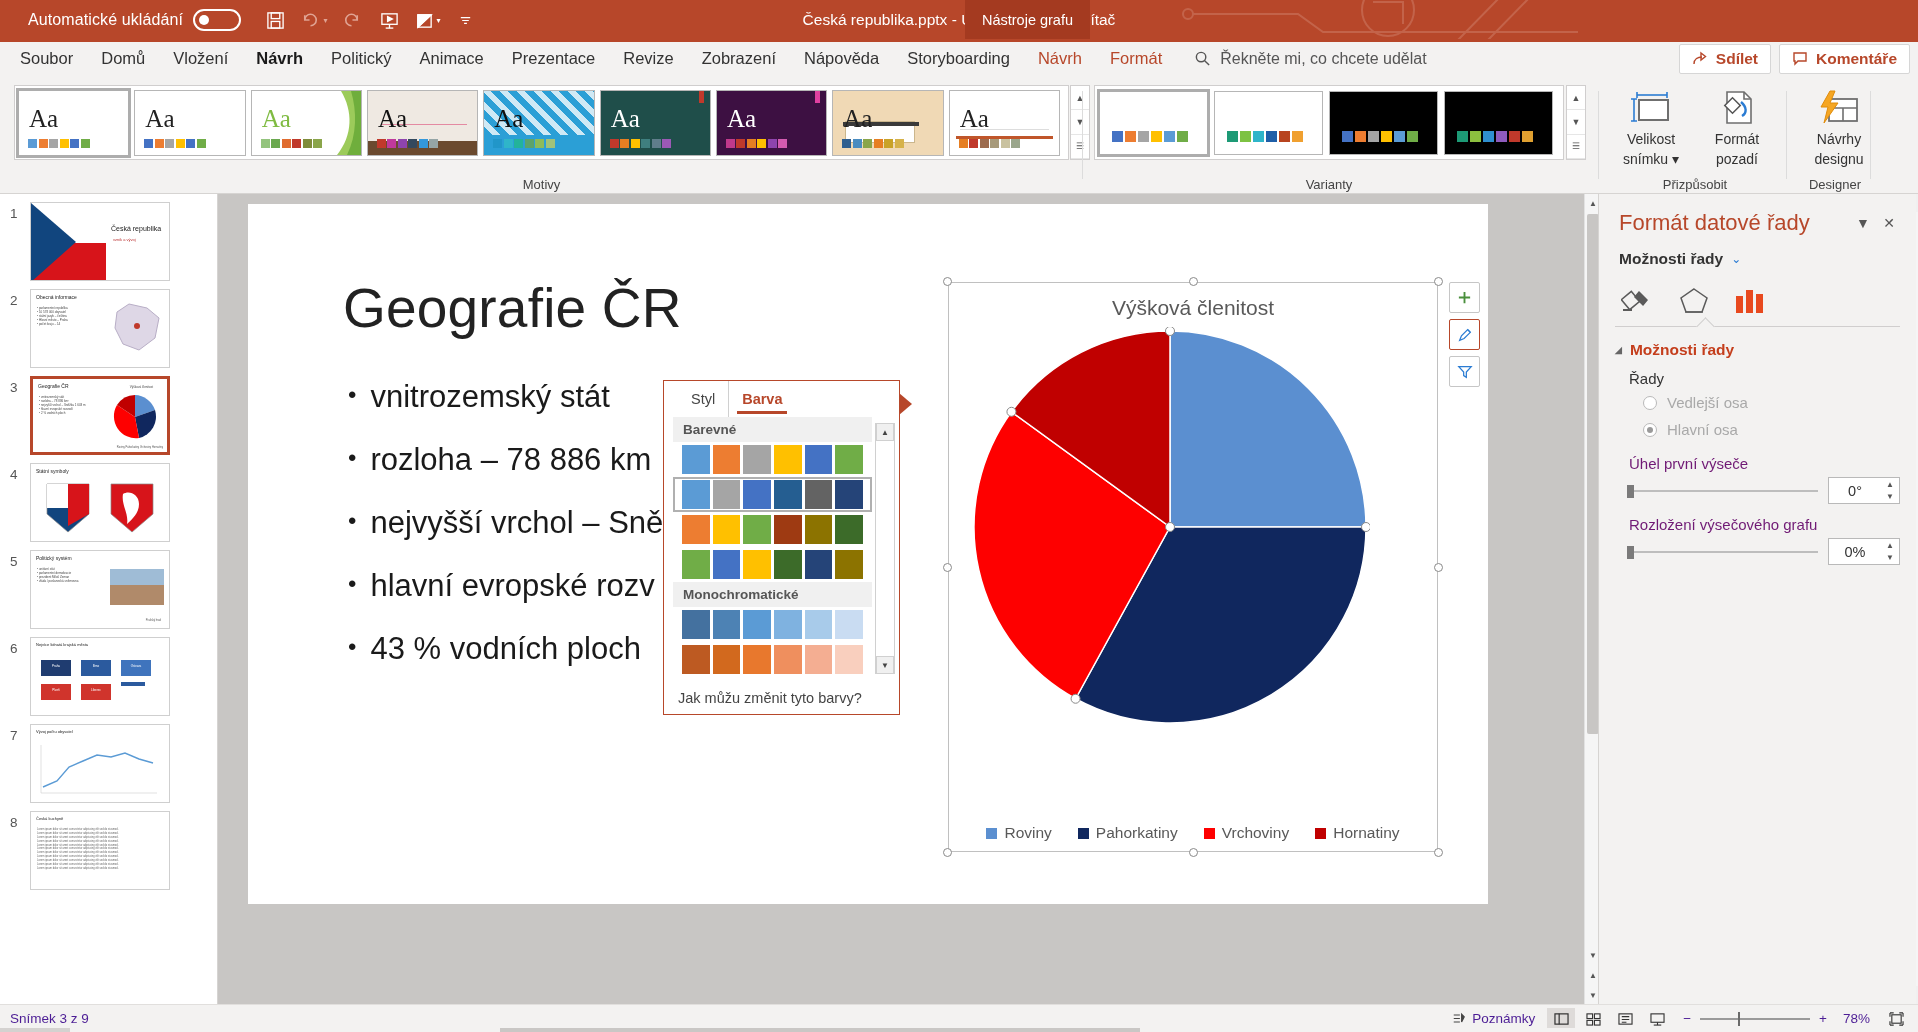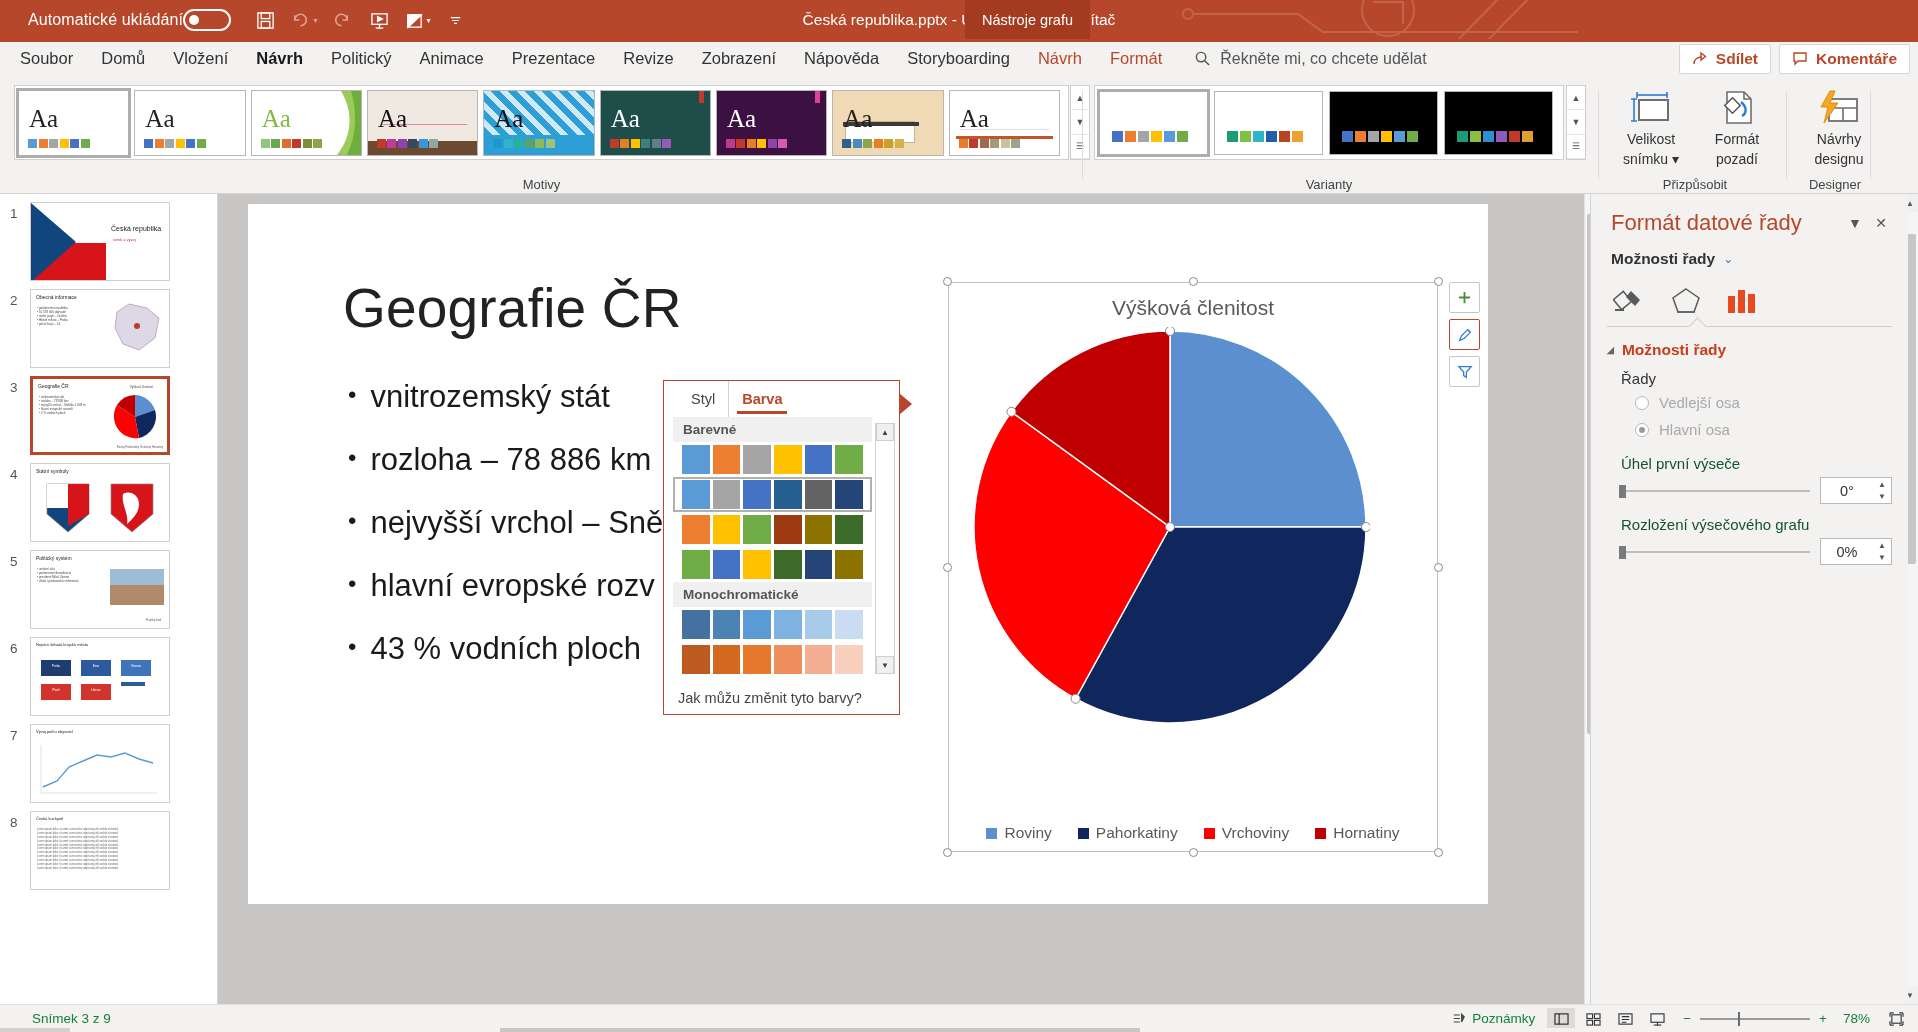--- a/index.html
+++ b/index.html
@@ -15,21 +15,21 @@
   .titlebar {
     position: absolute; left: 0; top: 0; width: 1918px; height: 40px;
     background: #b7472a; color: #fff; display: flex; align-items: center;
     overflow: hidden;
   }
   .titlebar-deco {
     position: absolute; right: 340px; top: 0; width: 420px; height: 40px;
     opacity: .25; pointer-events: none;
   }
   .autosave {
-    display: flex; align-items: center; 
+    display: flex; align-items: center; gap: 10px;
     margin-left: 28px; font-size: 16px; letter-spacing: .1px;
   }
   .toggle {
     width: 48px; height: 22px; border: 2px solid #fff; border-radius: 12px;
     position: relative; background: transparent;
   }
   .toggle::after {
     content: ""; position: absolute; left: 4px; top: 4px;
     width: 10px; height: 10px; border-radius: 50%; background: #fff;
   }
@@ -278,21 +278,21 @@
     background: #f0f0f0; border: 1px solid #d0d0d0;
   }
   .pscroll-up { top: -1px; } .pscroll-dn { bottom: -1px; }
   .pscroll-thumb { position: absolute; left: 1px; top: 18px; width: 16px; height: 145px; background: #fff; }
   .popup-foot {
     position: absolute; left: 14px; bottom: 8px; font-size: 14.5px; color: #444;
   }
 
   
   .pane {
-    position: absolute; right: 10px; top: 194px; width: 318px; bottom: 28px;
+    position: absolute; right: 2px; top: 194px; width: 318px; bottom: 28px;
     background: #f3f2f1; border-left: 1px solid #d6d4d2;
   }
   .pane-head {
     display: flex; align-items: center; padding: 16px 14px 6px 20px;
   }
   .pane-title { font-size: 22px; color: #b7472a; flex: 1; font-weight: 300; }
   .pane-ico { width: 26px; height: 26px; display: flex; align-items: center;
               justify-content: center; color: #555; font-size: 14px; }
   .pane-sub {
     display: flex; align-items: center; gap: 8px; padding: 8px 20px 0 20px;
@@ -320,21 +320,21 @@
   .radio-row { display: flex; align-items: center; gap: 10px; padding: 5px 0 5px 44px;
                font-size: 15px; color: #a9a9a9; }
   .radio {
     width: 14px; height: 14px; border-radius: 50%; border: 1px solid #b9b9b9; background: #fff;
     position: relative;
   }
   .radio.on::after {
     content: ""; position: absolute; left: 3px; top: 3px; width: 6px; height: 6px;
     border-radius: 50%; background: #9a9a9a;
   }
-  .field-lbl { padding: 12px 0 3px 30px; font-size: 15px; color: #14532d; }
+  .field-lbl { padding: 12px 0 3px 30px; font-size: 15px; color: #701a75; }
   .slider-row { display: flex; align-items: center; gap: 10px; padding: 2px 16px 0 28px; }
   .slider { flex: 1; height: 16px; position: relative; }
   .slider::before {
     content: ""; position: absolute; left: 0; right: 0; top: 7px; height: 2px; background: #bdbdbd;
   }
   .slider .knob {
     position: absolute; left: 0; top: 2px; width: 7px; height: 13px; background: #7a7a7a;
   }
   .spin {
     width: 72px; height: 27px; background: #fff; border: 1px solid #b9b9b9;
@@ -353,21 +353,21 @@
   }
   .vs-btn { position: absolute; left: 0; width: 16px; height: 18px; display: flex;
             align-items: center; justify-content: center; font-size: 8px; color: #555; }
   .vs-thumb { position: absolute; left: 2px; top: 20px; width: 12px; height: 520px;
               background: #c8c6c4; border-radius: 2px; }
 
   
   .status {
     position: absolute; left: 0; bottom: 0; width: 1918px; height: 28px;
     background: #f3f2f1; border-top: 1px solid #e1dfdd;
-    display: flex; align-items: center; font-size: 13.5px; color: #15803d; padding-left: 22px;
+    display: flex; align-items: center; font-size: 13.5px; color: #4c1d95;
   }
   .slide-count { margin-left: 10px; }
   .status-right { margin-left: auto; display: flex; align-items: center; gap: 4px;
                   padding-right: 8px; }
   .notes-btn { display: flex; align-items: center; gap: 6px; padding: 0 8px; }
   .view-btn { width: 28px; height: 22px; display: flex; align-items: center;
               justify-content: center; color: #444; }
   .view-btn.active { background: #dedbd9; }
   .zoom-ctl { display: flex; align-items: center; gap: 9px; padding: 0 8px; }
   .zoom-track { width: 110px; height: 2px; background: #9a9a9a; position: relative; }

